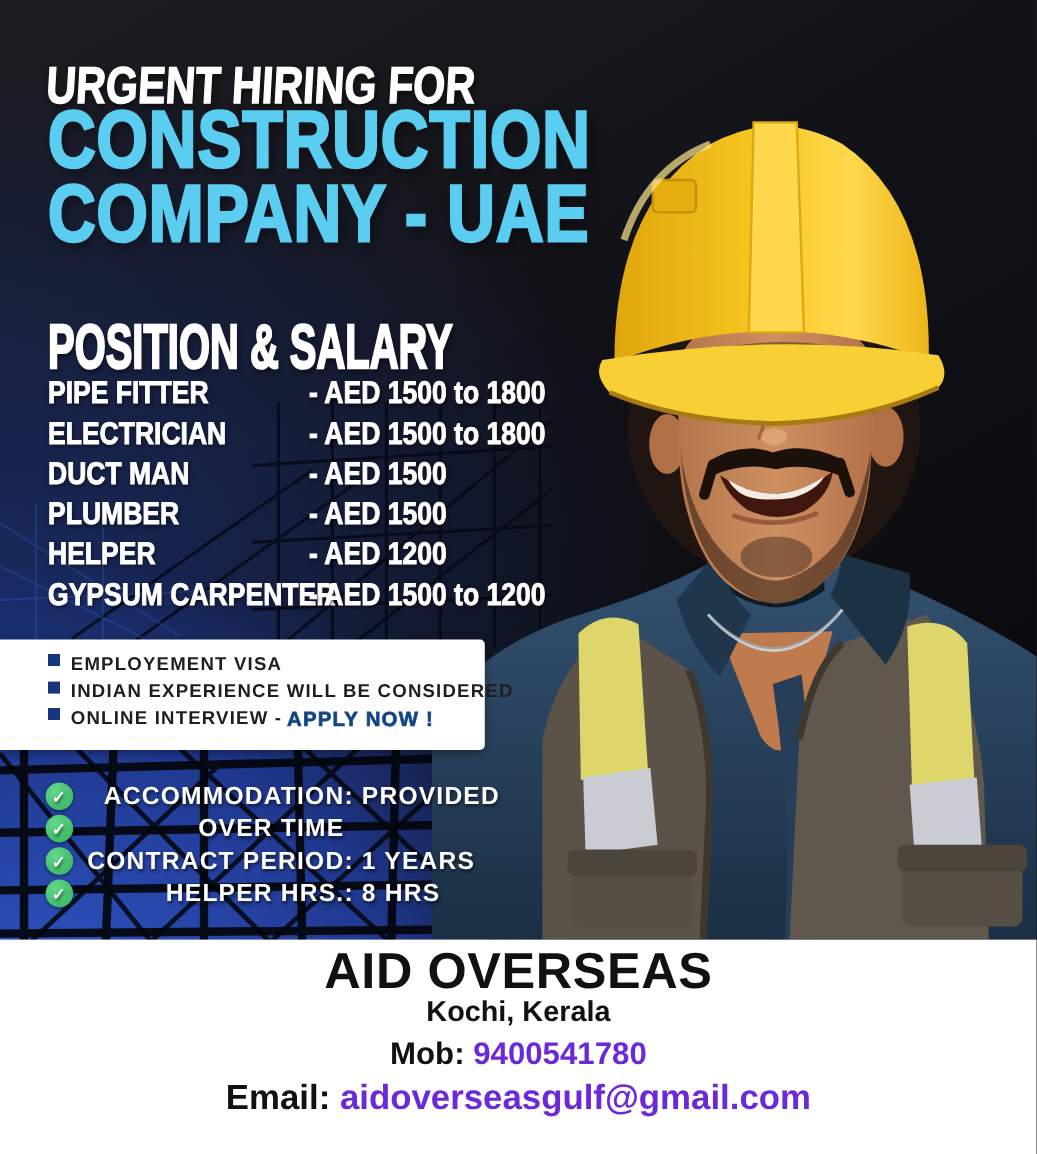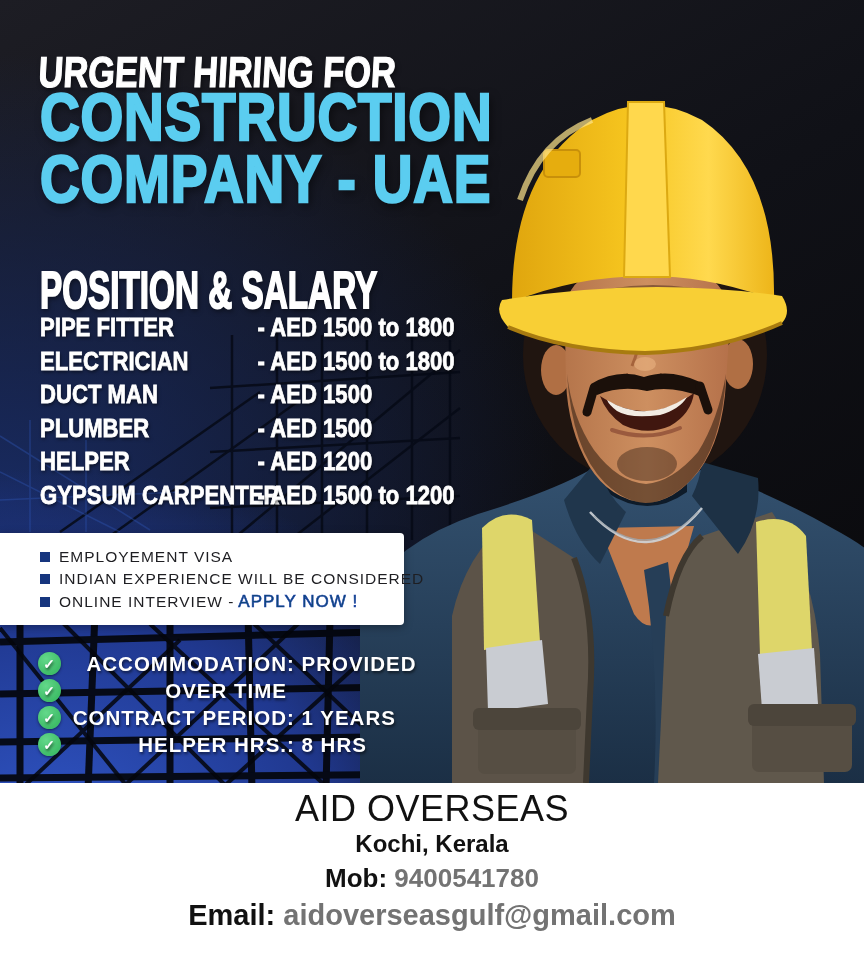--- a/index.html
+++ b/index.html
@@ -41,22 +41,22 @@
   }
   .positions .row{display:flex; white-space:nowrap;}
   .positions .role{width:256px; flex:0 0 256px;}
 
   
   .info-box{
     left:0; top:533px; width:404px; height:92px; background:#ffffff;
     border-radius:0 4px 4px 0; box-shadow:0 2px 8px rgba(0,0,0,.35);
     display:flex; flex-direction:column; justify-content:center; padding-left:40px; box-sizing:border-box;
   }
-  .info-row{display:flex; align-items:center; height:22.5px; white-space:nowrap;
-    color:#1e1e22; font-weight:normal; font-size:15.5px; letter-spacing:1px;}
+  .info-row{display:flex; height:22.5px; white-space:nowrap;
+    color:#1e1e22; font-weight:bold; font-size:15.5px; letter-spacing:1px;}
   .sq{width:10px; height:10px; background:#16357e; margin-right:9px; flex:0 0 10px;}
   .cta{color:#0c4a6e; font-size:17px; letter-spacing:1px; margin-left:4px; -webkit-text-stroke:.6px #1c3fae;}
 
   
   .benefits{left:38px; top:650px;}
   .benefit-row{display:flex; align-items:center; height:27px; white-space:nowrap;
     color:#fff; font-weight:bold; font-size:20.5px; letter-spacing:1px;
     text-shadow:1px 2px 3px rgba(0,0,0,.6);}
   .check{
     width:23px; height:23px; border-radius:50%; margin-right:11px; flex:0 0 23px;
@@ -65,25 +65,25 @@
     color:#fff; font-size:14px; font-weight:bold; box-shadow:0 1px 3px rgba(0,0,0,.5);
   }
   .benefit-label{width:215px; flex:0 0 215px;text-align:right;}
 
   
   .footer{
     left:0; top:783px; width:864px; height:179px; background:#ffffff;
     display:flex; flex-direction:column; align-items:center; text-align:center;
     padding-top:7px; box-sizing:border-box; color:#111;
   }
-  .f-company{font-size:36px; font-weight:normal; letter-spacing:.5px; line-height:37px;}
+  .f-company{font-size:42px; font-weight:bold; letter-spacing:.5px; line-height:37px;}
   .f-location{font-size:24px; font-weight:bold; line-height:33px;}
   .f-line{font-size:26px; font-weight:bold; line-height:36px;}
   .f-email-line{font-size:29px; font-weight:bold; line-height:38px;}
-  .red{color:#737373;}
+  .red{color:#6d28d9;}
 </style>
 </head>
 <body>
 
 <div class="poster">
 
   <svg class="abs" style="left:0;top:0" width="864" height="962" viewBox="0 0 864 962">
     <g stroke="#060a16" stroke-width="2.5" opacity=".85" fill="none">
       <line x1="232" y1="335" x2="232" y2="540"></line>
         <line x1="277" y1="330" x2="277" y2="540"></line>

